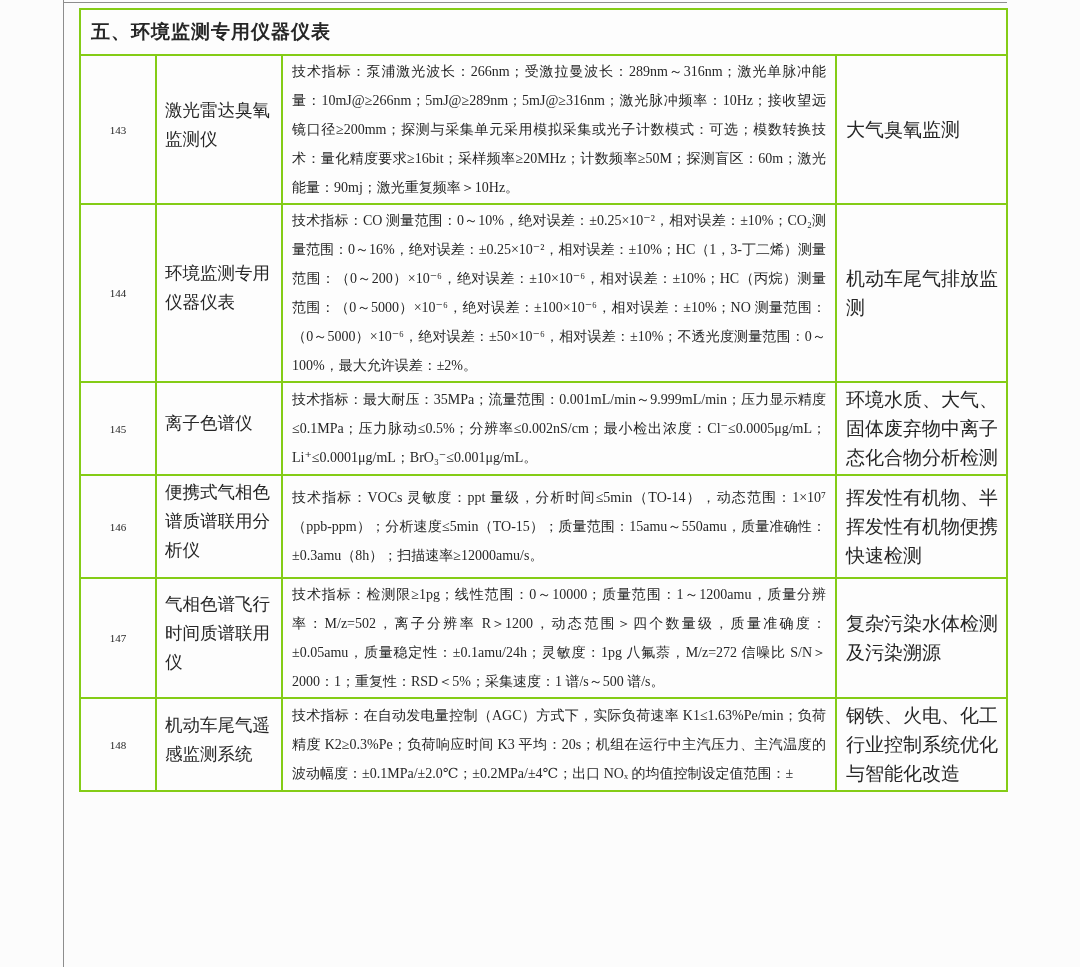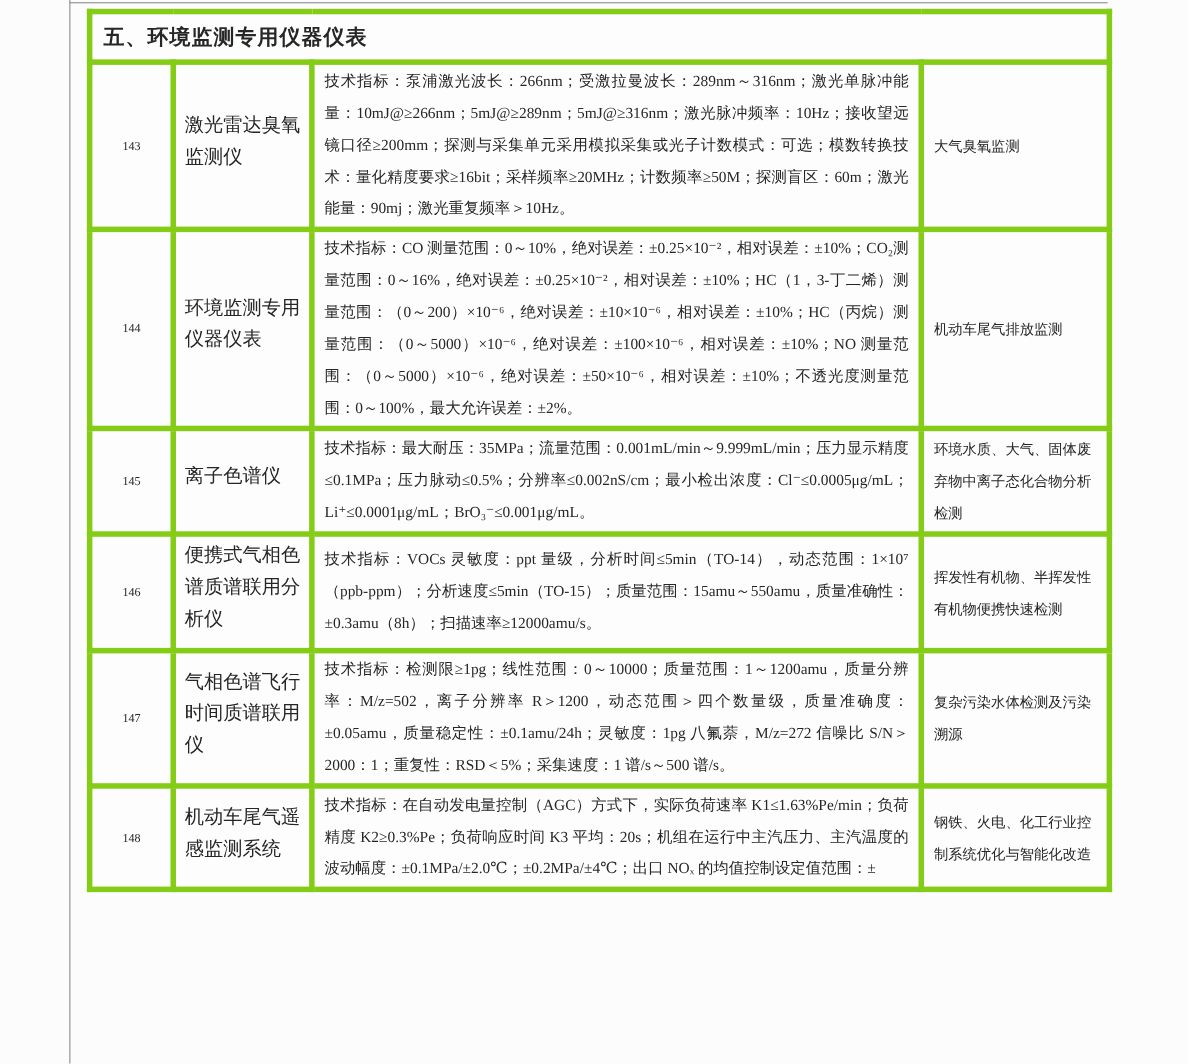--- a/index.html
+++ b/index.html
@@ -34,21 +34,21 @@
   table.instrument-table{
     position:absolute;
     left:79px;top:8px;
     width:927px;
     border-collapse:collapse;
     table-layout:fixed;
     background:#fdfdfd;
   }
   .instrument-table th,
   .instrument-table td{
-    border:5px solid #84cc16;
+    border:2px solid #84cc16;
     box-sizing:border-box;
   }
   th.section-title{
     height:46px;
     font-size:19px;
     font-weight:bold;
     text-align:left;
     vertical-align:middle;
     padding:0 0 0 10px;
     letter-spacing:1px;
@@ -67,21 +67,21 @@
   }
   td.c-spec{
     vertical-align:middle;
     font-size:14px;
     line-height:29px;
     text-align:justify;
     padding:1px 9px;
   }
   td.c-app{
     vertical-align:middle;
-    font-size:13px;
+    font-size:19px;
     line-height:29px;
     padding:2px 6px 2px 9px;
     margin-top:12px;
   }
 </style>
 </head>
 <body>
 
 <div class="page">
   <div class="outer-left-line"></div>

